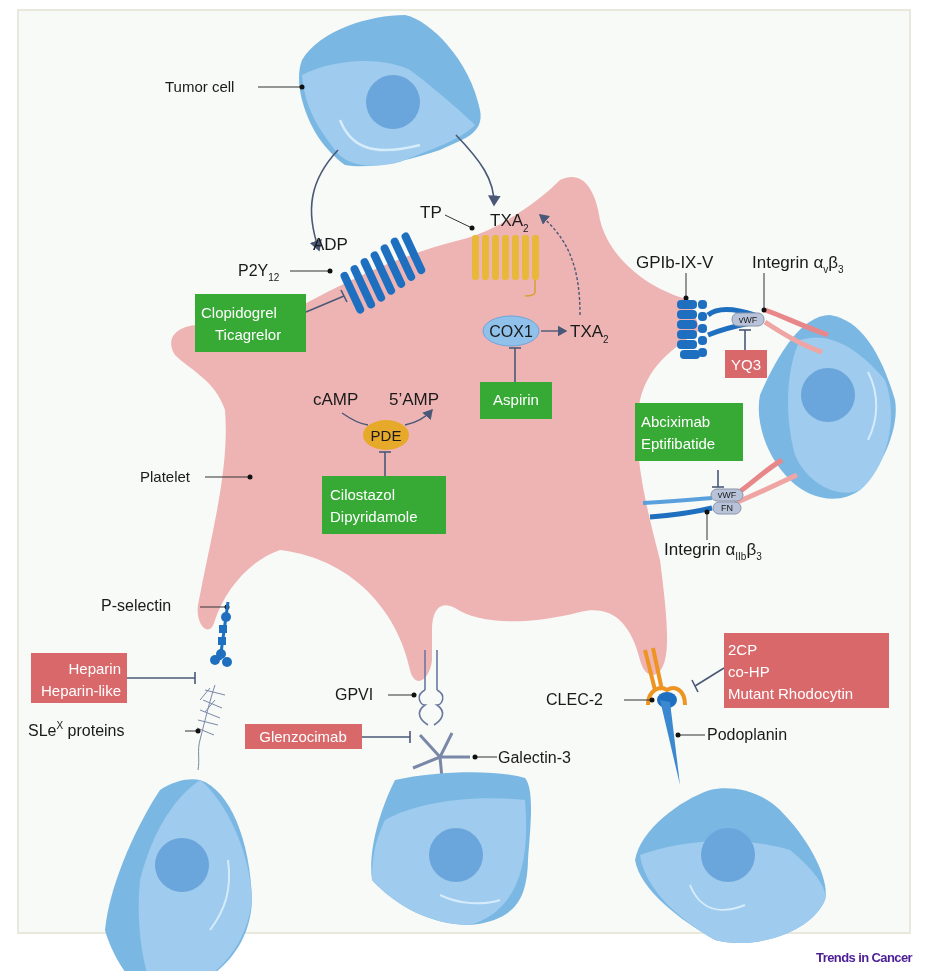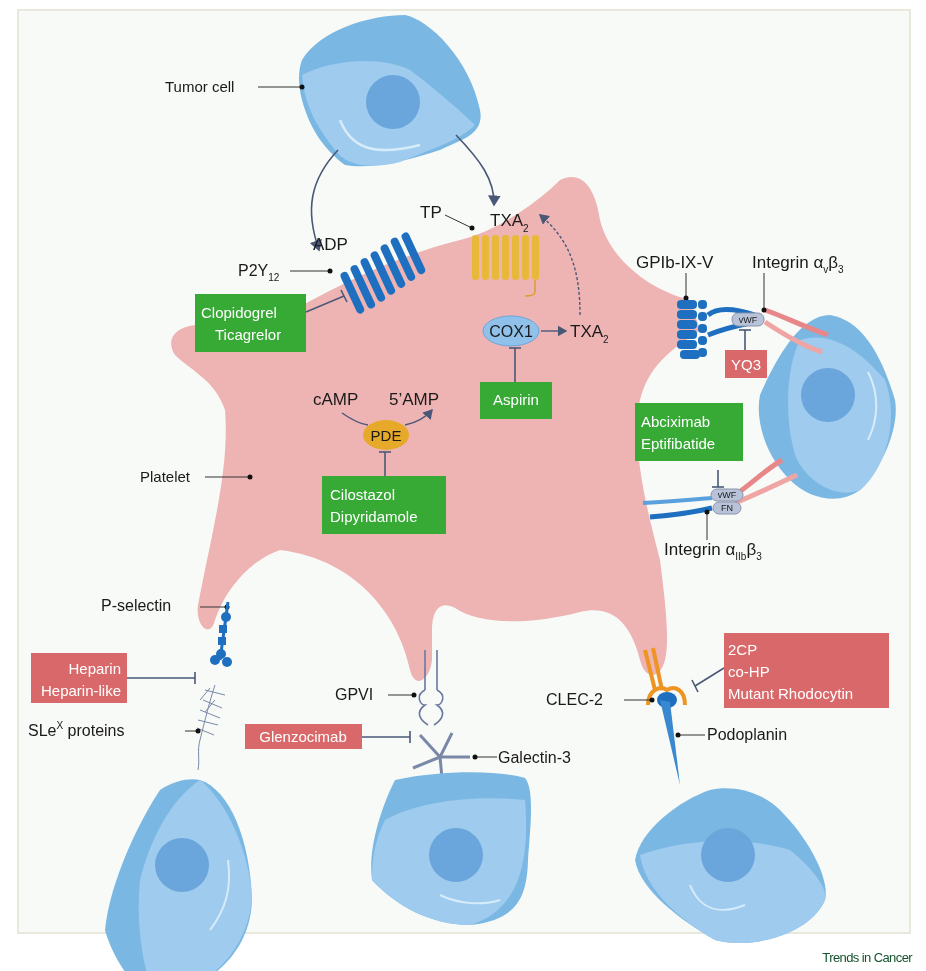--- a/index.html
+++ b/index.html
@@ -1,21 +1,21 @@
 <!DOCTYPE html>
 <html><head>
 <meta charset="utf-8">
 <style>
   html, body { margin:0; padding:0; background:#ffffff; }
   body { width:926px; height:971px; position:relative; overflow:hidden; font-family:"Liberation Sans", sans-serif; }
   #frame { position:absolute; left:17px; top:9px; width:894px; height:925px; background:#f8faf7; border:2px solid #e8e8dc; box-sizing:border-box; }
   svg#fig { position:absolute; left:0; top:0; }
   .lbl { font-family:"Liberation Sans", sans-serif; fill:#1a1a1a; }
   .drug { font-family:"Liberation Sans", sans-serif; fill:#ffffff; }
-  #journal { position:absolute; right:14px; top:950px; font-family:"Liberation Sans", sans-serif; font-weight:normal; font-size:13px; letter-spacing:-0.6px; color:#14532d; }
+  #journal { position:absolute; right:14px; top:950px; font-family:"Liberation Sans", sans-serif; font-weight:bold; font-size:13px; letter-spacing:-0.6px; color:#4c1d95; }
 </style>
 </head>
 <body>
 
 <div id="frame"></div>
 
 <svg id="fig" width="926" height="971" viewBox="0 0 926 971">
   <defs>
     <marker id="arr" markerWidth="8" markerHeight="8" refX="6" refY="4" orient="auto">
       <path d="M0,0 L7,4 L0,8 z" fill="#4a5877"></path>

